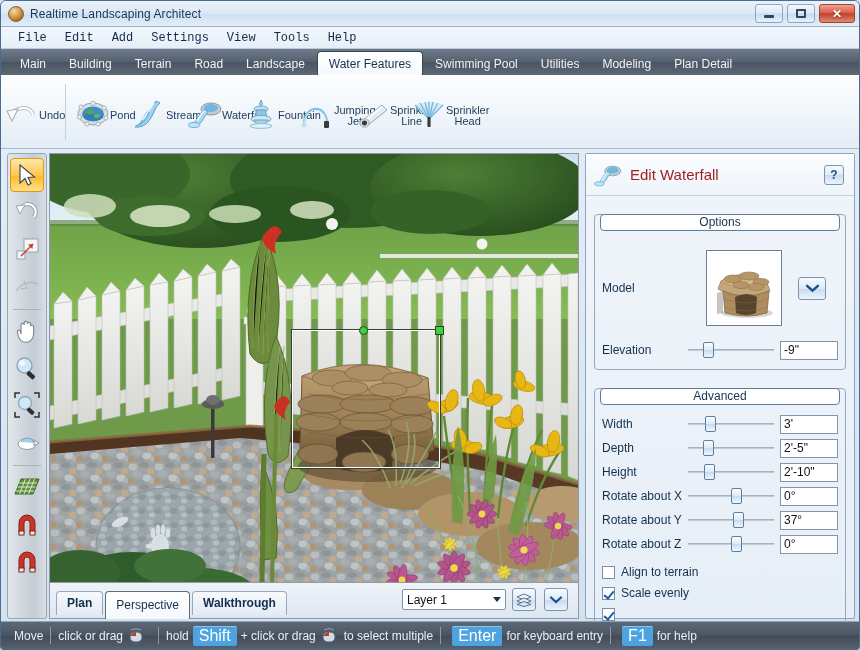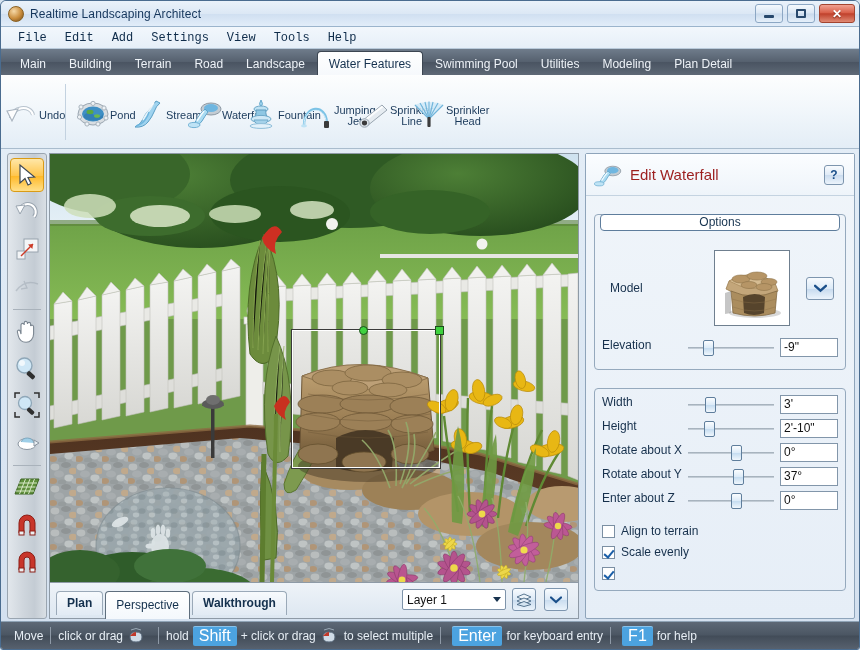--- a/index.html
+++ b/index.html
@@ -203,33 +203,33 @@
     position:absolute; left:0; top:9px; right:0; bottom:0;
     border:1px solid #95a9bd; border-radius:4px;
   }
   .group-title {
     position:relative; z-index:2; margin:0 6px; height:17px;
     background:#ffffff; border:1px solid #5e7d9c; border-radius:4px;
     font-size:12px; color:#173450; text-align:center; line-height:15px;
   }
   .group-inner { position:relative; z-index:1; padding:7px 8px 8px 8px; }
 
-  .row { display:flex; align-items:flex-start; height:24px; }
+  .row { display:flex; align-items:center; height:24px; }
   .row-lbl { width:86px; font-size:12px; color:#1b3category; color:#16304c; flex:0 0 86px;}
   .slider { position:relative; flex:1 1 auto; height:20px; margin:0 6px 0 0;}
   .track { position:absolute; left:0; right:0; top:9px; height:2px;
            background:linear-gradient(180deg,#9aa7b3,#cfd8e1); }
   .thumb { position:absolute; top:2px; width:11px;height:16px; border-radius:2px;
            border:1px solid #5f7e9c;
            background:linear-gradient(180deg,#fbfdff 0%,#dcebf8 48%,#c5dcf0 52%,#f0f7fd 100%);}
   .valbox {
     width:58px; height:19px; background:#fff; border:1px solid #8296aa;
     font-size:12px; color:#111; padding:0 3px; line-height:17px; flex:0 0 58px;
   }
-  .model-row { display:flex; align-items:center; height:100px;margin-left:8px; }
+  .model-row { display:flex; align-items:center; height:100px; }
   .model-thumb {
     width:76px;height:76px; background:#fff; border:1px solid #6f7f8f;
     margin-left:18px; position:relative; overflow:hidden;
   }
   .drop-btn {
     width:28px;height:23px; margin-left:16px;
     border:1px solid #7d95ae; border-radius:3px;
     background:linear-gradient(180deg,#f8fbfe 0%,#dceaf7 50%,#c7daee 52%,#ecf4fc 100%);
     display:flex;align-items:center;justify-content:center; cursor:pointer;
   }
@@ -1004,31 +1004,40 @@
             <div class="track"></div>
             <div class="thumb" style="left:18%"></div>
           </div>
           <div class="valbox">-9"</div>
         </div>
       </div>
     </div>
 
     <div class="group">
       <div class="group-box"></div>
+      <div class="group-title">Advanced</div>
       <div class="group-inner">
 
         <div class="row">
           <div class="row-lbl">Width</div>
           <div class="slider">
             <div class="track"></div>
             <div class="thumb" style="left:20%"></div>
           </div>
           <div class="valbox">3'</div>
         </div>
 
+        <div class="row">
+          <div class="row-lbl">Depth</div>
+          <div class="slider">
+            <div class="track"></div>
+            <div class="thumb" style="left:18%"></div>
+          </div>
+          <div class="valbox">2'-5"</div>
+        </div>
 
         <div class="row">
           <div class="row-lbl">Height</div>
           <div class="slider">
             <div class="track"></div>
             <div class="thumb" style="left:19%"></div>
           </div>
           <div class="valbox">2'-10"</div>
         </div>
 
@@ -1044,21 +1053,21 @@
         <div class="row">
           <div class="row-lbl">Rotate about Y</div>
           <div class="slider">
             <div class="track"></div>
             <div class="thumb" style="left:52%"></div>
           </div>
           <div class="valbox">37°</div>
         </div>
 
         <div class="row">
-          <div class="row-lbl">Enter about Z</div>
+          <div class="row-lbl">Rotate about Z</div>
           <div class="slider">
             <div class="track"></div>
             <div class="thumb" style="left:50%"></div>
           </div>
           <div class="valbox">0°</div>
         </div>
 
         <div class="chk-row" style="margin-top:6px">
           <div class="chk"></div>
           <div class="chk-lbl">Align to terrain</div>

